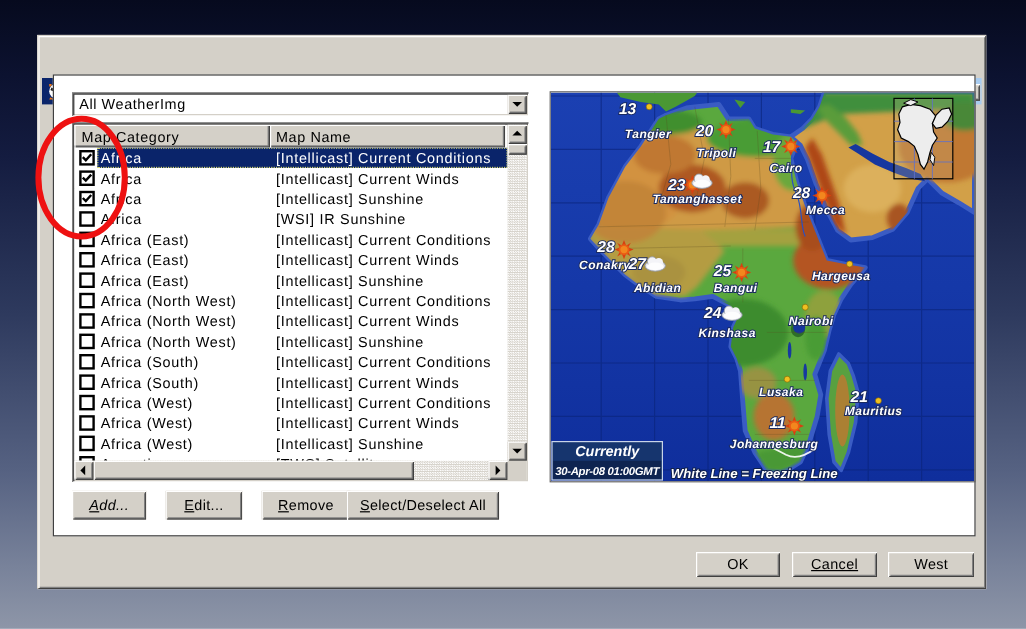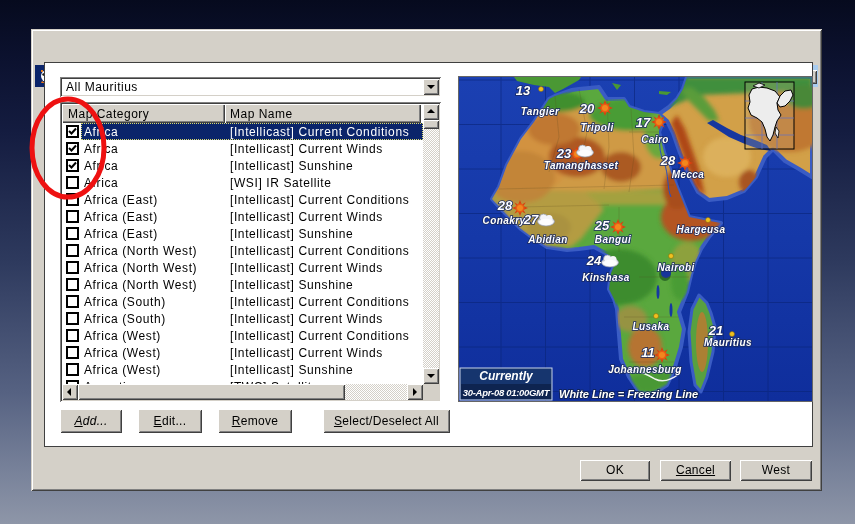--- a/index.html
+++ b/index.html
@@ -42,21 +42,21 @@
         <div style="position:absolute;left:3px;top:3px;width:8px;height:6px;border:1px solid #000;border-top-width:2px"></div>
       </div>
     <div class="tbtn" style="right:1px">
       <svg width="16" height="14" viewBox="0 0 16 14">
           <path d="M4 3 L11 10 M11 3 L4 10" stroke="#000" stroke-width="2"></path>
         </svg>
     </div>
   </div>
   <div id="panel">
     <div style="position:absolute;left:15px;top:14px;width:381px;height:20px;" class="sunken">
-<span style="position:absolute;left:6px;top:3px;font-size:12px;letter-spacing:0.5px;">All Mauritius</span>
+<span style="position:absolute;left:6px;top:3px;font-size:12px;letter-spacing:0.5px;">All WeatherImg</span>
 <div class="btn" style="right:2px;top:2px;width:16px;height:16px;">
           <div class="arr" style="left:4px;top:6px;border-left:4px solid transparent;border-right:4px solid transparent;border-top:4px solid #000;"></div>
         </div>
 </div>
 <div style="position:absolute;left:15px;top:39px;width:381px;height:300px;" class="sunken">
 <div style="position:absolute;left:165px;top:2px;width:196px;height:19px;background:#d4d0c8;box-shadow:inset 1px 1px 0 #fff,inset -1px -1px 0 #404040,inset -2px -2px 0 #808080;font-size:12px;">
           <span style="position:absolute;left:5px;top:3px;letter-spacing:0.5px;">Map Name</span>
         </div>
 <div style="position:absolute;left:2px;top:2px;width:163px;height:19px;background:#d4d0c8;box-shadow:inset 1px 1px 0 #fff,inset -1px -1px 0 #404040,inset -2px -2px 0 #808080;font-size:12px;">
           <span style="position:absolute;left:6px;top:3px;letter-spacing:0.5px;">Map Category</span>
@@ -85,21 +85,21 @@
             <svg width="9" height="9" viewBox="0 0 9 9" style="position:absolute;left:0;top:0">
               <path d="M1 4 L3.5 6.5 L8 1.5" stroke="#000" stroke-width="2" fill="none"></path>
             </svg>
           </div>
           <span style="position:absolute;left:22px;top:2px;font-size:12px;letter-spacing:0.6px;color:#000;white-space:nowrap;">Africa</span>
           <span style="position:absolute;left:168px;top:2px;font-size:12px;letter-spacing:0.6px;color:#000;white-space:nowrap;">[Intellicast] Sunshine</span>
         </div>
 <div style="position:absolute;left:2px;top:72px;width:361px;height:17px;overflow:hidden;background:#fff;">
           <div style="position:absolute;left:4px;top:2px;width:9px;height:9px;border:2px solid #000;background:#fff;"></div>
           <span style="position:absolute;left:22px;top:2px;font-size:12px;letter-spacing:0.6px;color:#000;white-space:nowrap;">Africa</span>
-          <span style="position:absolute;left:168px;top:2px;font-size:12px;letter-spacing:0.6px;color:#000;white-space:nowrap;">[WSI] IR Satellite</span>
+          <span style="position:absolute;left:168px;top:2px;font-size:12px;letter-spacing:0.6px;color:#000;white-space:nowrap;">[WSI] IR Sunshine</span>
         </div>
 <div style="position:absolute;left:2px;top:89px;width:361px;height:17px;overflow:hidden;background:#fff;">
           <div style="position:absolute;left:4px;top:2px;width:9px;height:9px;border:2px solid #000;background:#fff;"></div>
           <span style="position:absolute;left:22px;top:2px;font-size:12px;letter-spacing:0.6px;color:#000;white-space:nowrap;">Africa (East)</span>
           <span style="position:absolute;left:168px;top:2px;font-size:12px;letter-spacing:0.6px;color:#000;white-space:nowrap;">[Intellicast] Current Conditions</span>
         </div>
 <div style="position:absolute;left:2px;top:106px;width:361px;height:17px;overflow:hidden;background:#fff;">
           <div style="position:absolute;left:4px;top:2px;width:9px;height:9px;border:2px solid #000;background:#fff;"></div>
           <span style="position:absolute;left:22px;top:2px;font-size:12px;letter-spacing:0.6px;color:#000;white-space:nowrap;">Africa (East)</span>
           <span style="position:absolute;left:168px;top:2px;font-size:12px;letter-spacing:0.6px;color:#000;white-space:nowrap;">[Intellicast] Current Winds</span>
@@ -168,21 +168,21 @@
         </div>
 <div class="btn" style="left:18px;top:282px;width:267px;height:16px;"></div>
 <div class="btn" style="left:347px;top:282px;width:16px;height:16px;">
           <div class="arr" style="left:6px;top:4px;border-top:4px solid transparent;border-bottom:4px solid transparent;border-left:4px solid #000;"></div>
         </div>
 <div style="position:absolute;left:363px;top:282px;width:16px;height:16px;background:#d4d0c8;"></div>
 </div>
 <div class="btn" style="left:15px;top:346px;width:62px;height:24px;line-height:24px;font-style:italic;"><u>A</u>dd...</div>
 <div class="btn" style="left:93px;top:346px;width:64px;height:24px;line-height:24px;"><u>E</u>dit...</div>
 <div class="btn" style="left:173px;top:346px;width:74px;height:24px;line-height:24px;"><u>R</u>emove</div>
-<div class="btn" style="left:278px;top:346px;width:127px;height:24px;line-height:24px;text-align:center;"><u>S</u>elect/Deselect All</div>
+<div class="btn" style="left:244px;top:346px;width:127px;height:24px;line-height:24px;text-align:center;"><u>S</u>elect/Deselect All</div>
     <div style="position:absolute;left:414px;top:14px;width:353px;height:324px;outline:1px solid #666;font-style:italic;">
 <svg width="353" height="324" viewBox="0 0 353 324" style="display:block">
 <defs>
 <linearGradient id="oc" x1="0" y1="0" x2="0" y2="1">
  <stop offset="0" stop-color="#1b40b2"></stop>
               <stop offset="0.5" stop-color="#1538a8"></stop>
               <stop offset="1" stop-color="#0f2e9c"></stop>
 </linearGradient>
 <g id="sun">
  <g fill="#d84010">

